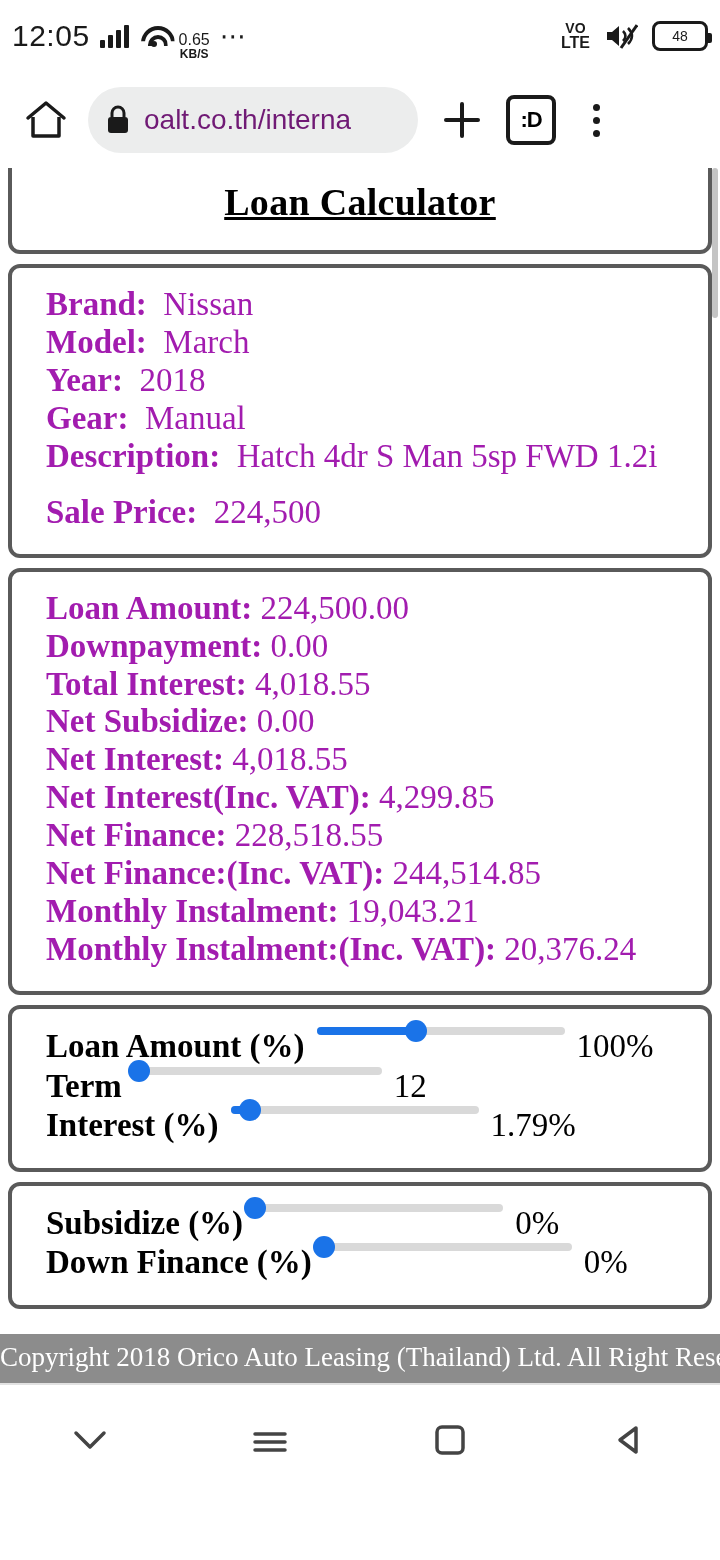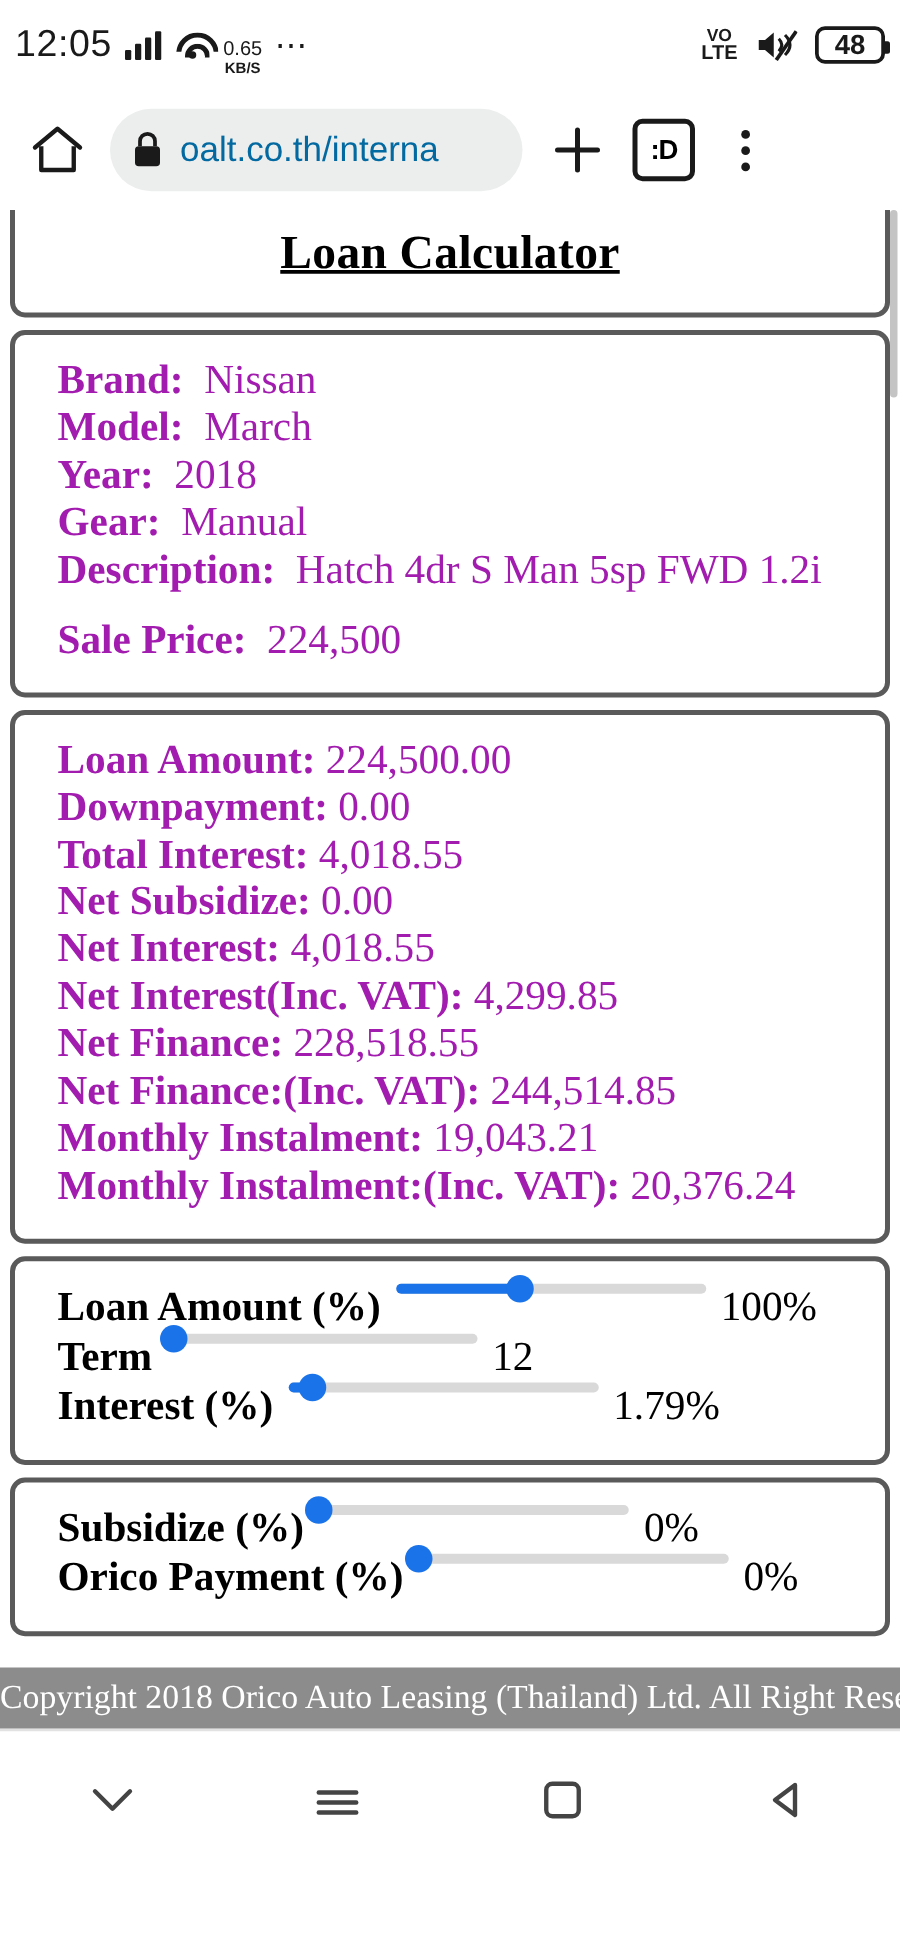--- a/index.html
+++ b/index.html
@@ -66,21 +66,21 @@
   .volte .v2 { font-size: 16px; display: block; }
 
   .mute { position: relative; width: 34px; height: 28px; }
   .mute svg { position: absolute; left: 0; top: 0; }
 
   .battery {
     width: 56px; height: 30px;
     border: 3px solid #1a1a1a;
     border-radius: 8px;
     display: flex; align-items: center; justify-content: center;
-    font-size: 22px; font-weight: 700;
+    font-size: 14px; font-weight: 400;
     position: relative;
   }
   .battery::after {
     content: "";
     position: absolute; right: -7px; top: 9px;
     width: 4px; height: 10px;
     background: #1a1a1a; border-radius: 0 2px 2px 0;
   }
 
   
@@ -101,21 +101,21 @@
     border-radius: 33px;
     display: flex;
     align-items: center;
     padding: 0 18px;
     gap: 14px;
     overflow: hidden;
   }
   .lock { width: 24px; height: 30px; flex: none; }
   .url-text {
     font-size: 28px;
-    color: #0369a1;
+    color: #701a75;
     white-space: nowrap;
     overflow: hidden;
   }
   .tb-plus { width: 52px; height: 52px; flex: none; }
   .tb-tab {
     width: 50px; height: 50px; flex: none;
     border: 4px solid #1a1a1a; border-radius: 8px;
     display: flex; align-items: center; justify-content: center;
     font-size: 22px; font-weight: 700;
     letter-spacing: -1px;
@@ -378,21 +378,21 @@
     <div id="sliders-2">
         <div class="sliderrow">
           <span class="lbl">Subsidize (%)</span>
           <div class="track" style="width: 248px;">
             <div class="fill" style="width: 0%;"></div>
             <div class="knob" style="left: 0%;"></div>
           </div>
           <span class="val">0%</span>
         </div>
         <div class="sliderrow">
-          <span class="lbl">Orico Payment (%)</span>
+          <span class="lbl">Down Finance (%)</span>
           <div class="track" style="width: 248px;">
             <div class="fill" style="width: 0%;"></div>
             <div class="knob" style="left: 0%;"></div>
           </div>
           <span class="val">0%</span>
         </div>
       </div>
   </div>
 
   <div class="footer">Copyright 2018 Orico Auto Leasing (Thailand) Ltd. All Right Reserved</div>

